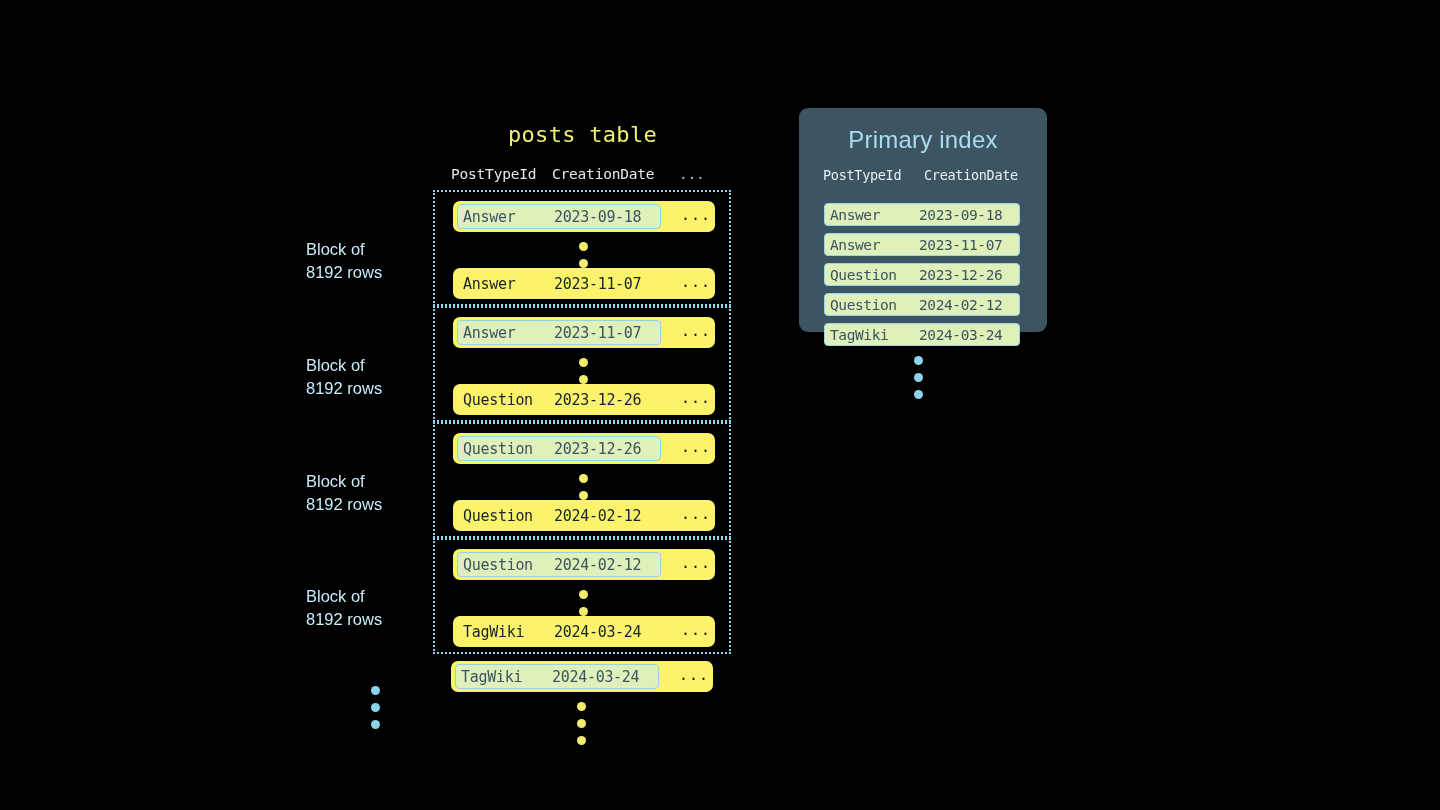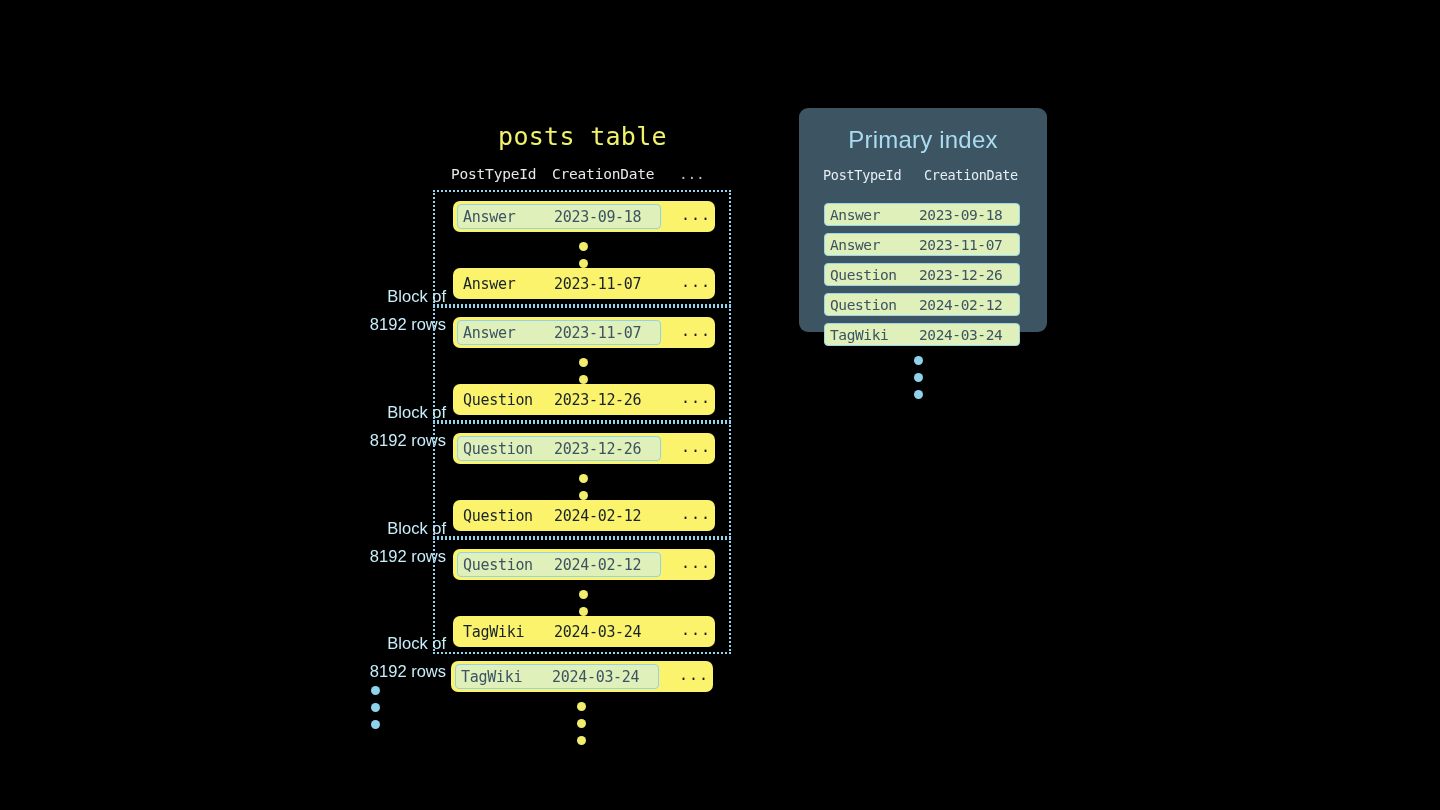--- a/index.html
+++ b/index.html
@@ -29,21 +29,21 @@
     height: 810px;
   }
 
   #posts-title {
     position: absolute;
     left: 433px;
     top: 122px;
     width: 299px;
     text-align: center;
     color: #f2f26a;
-    font-size: 25px;
+    font-size: 22px;
     font-weight: 400;
     letter-spacing: .3px;
     white-space: nowrap;
   }
 
   #posts-colheader {
     position: absolute;
     left: 451px;
     top: 166px;
     width: 262px;
@@ -61,26 +61,25 @@
     position: absolute;
     left: 433px;
     width: 298px;
     border: 2px dotted #8fd4ec;
     box-sizing: border-box;
   }
 
   .block-label {
     position: absolute;
     width: 140px;
-    text-align: right;
+    text-align: left;
     color: #c8eefb;
     font-size: 16.5px;
-    line-height: 28px;
+    line-height: 23px;
     white-space: pre-line;
-    margin-top: 44px;
   }
 
   
   .row {
     position: absolute;
     left: 18px;
     width: 262px;
     height: 31px;
     background: #fbf36b;
     border-radius: 7px;

